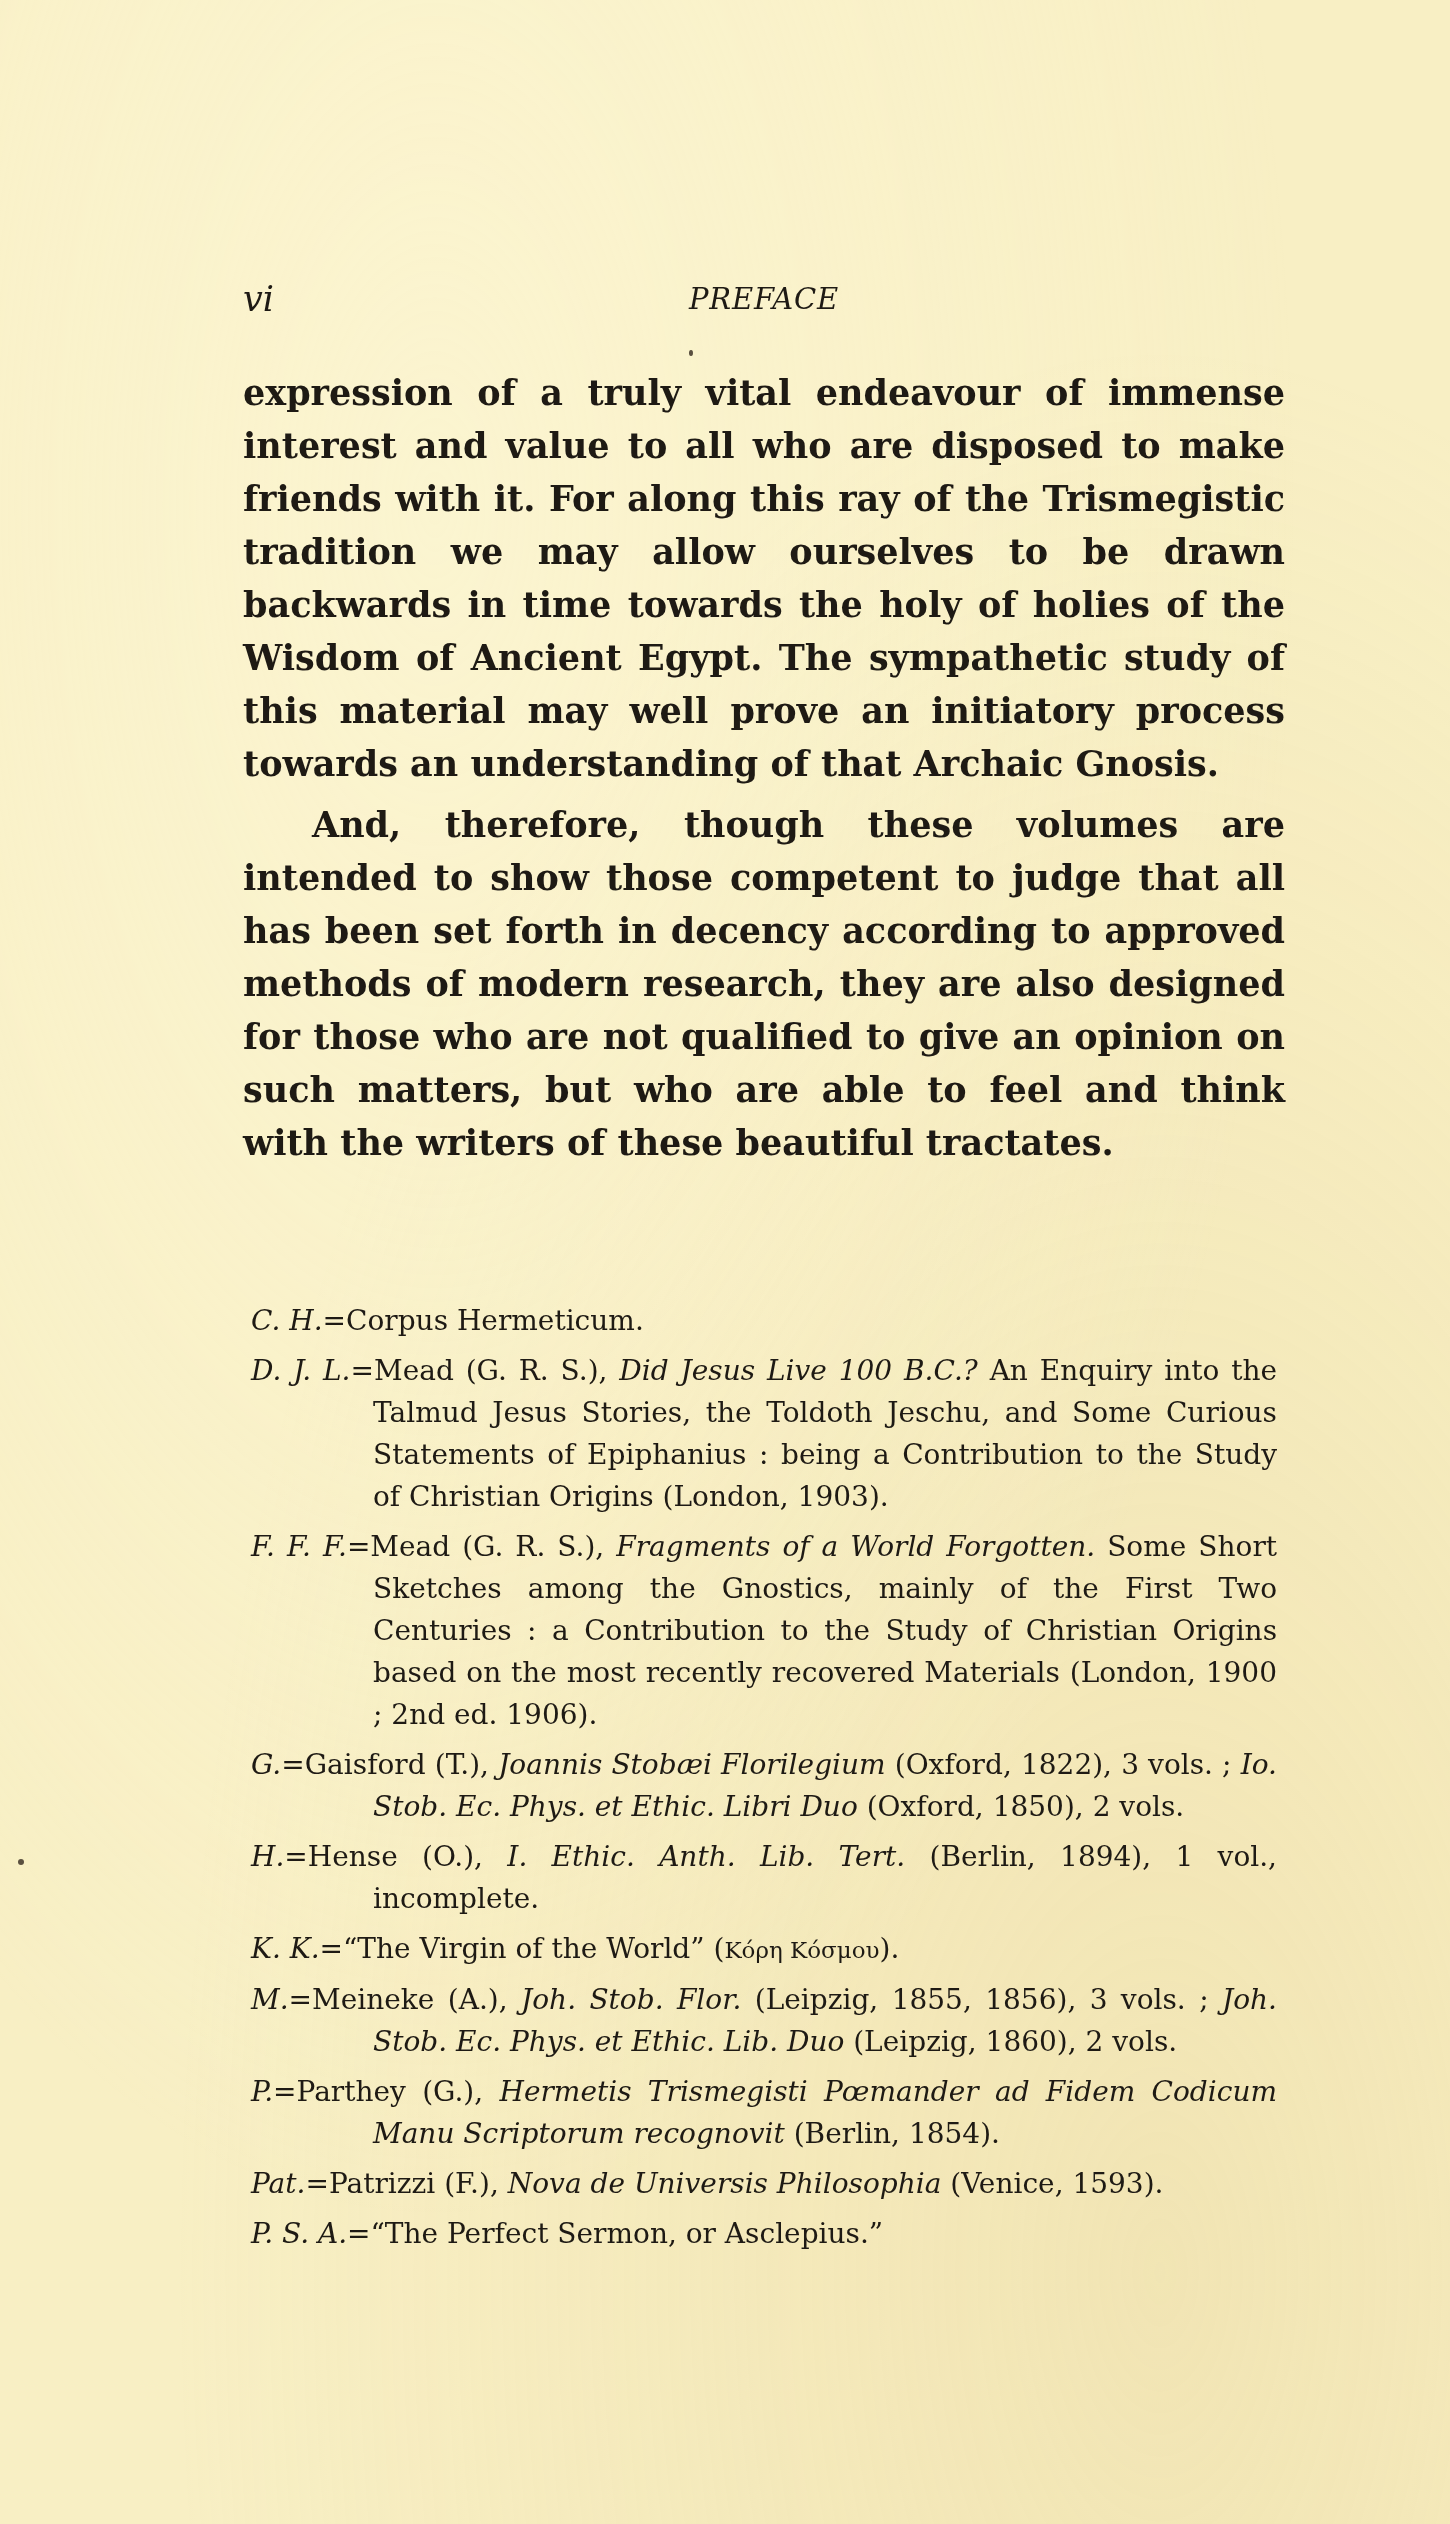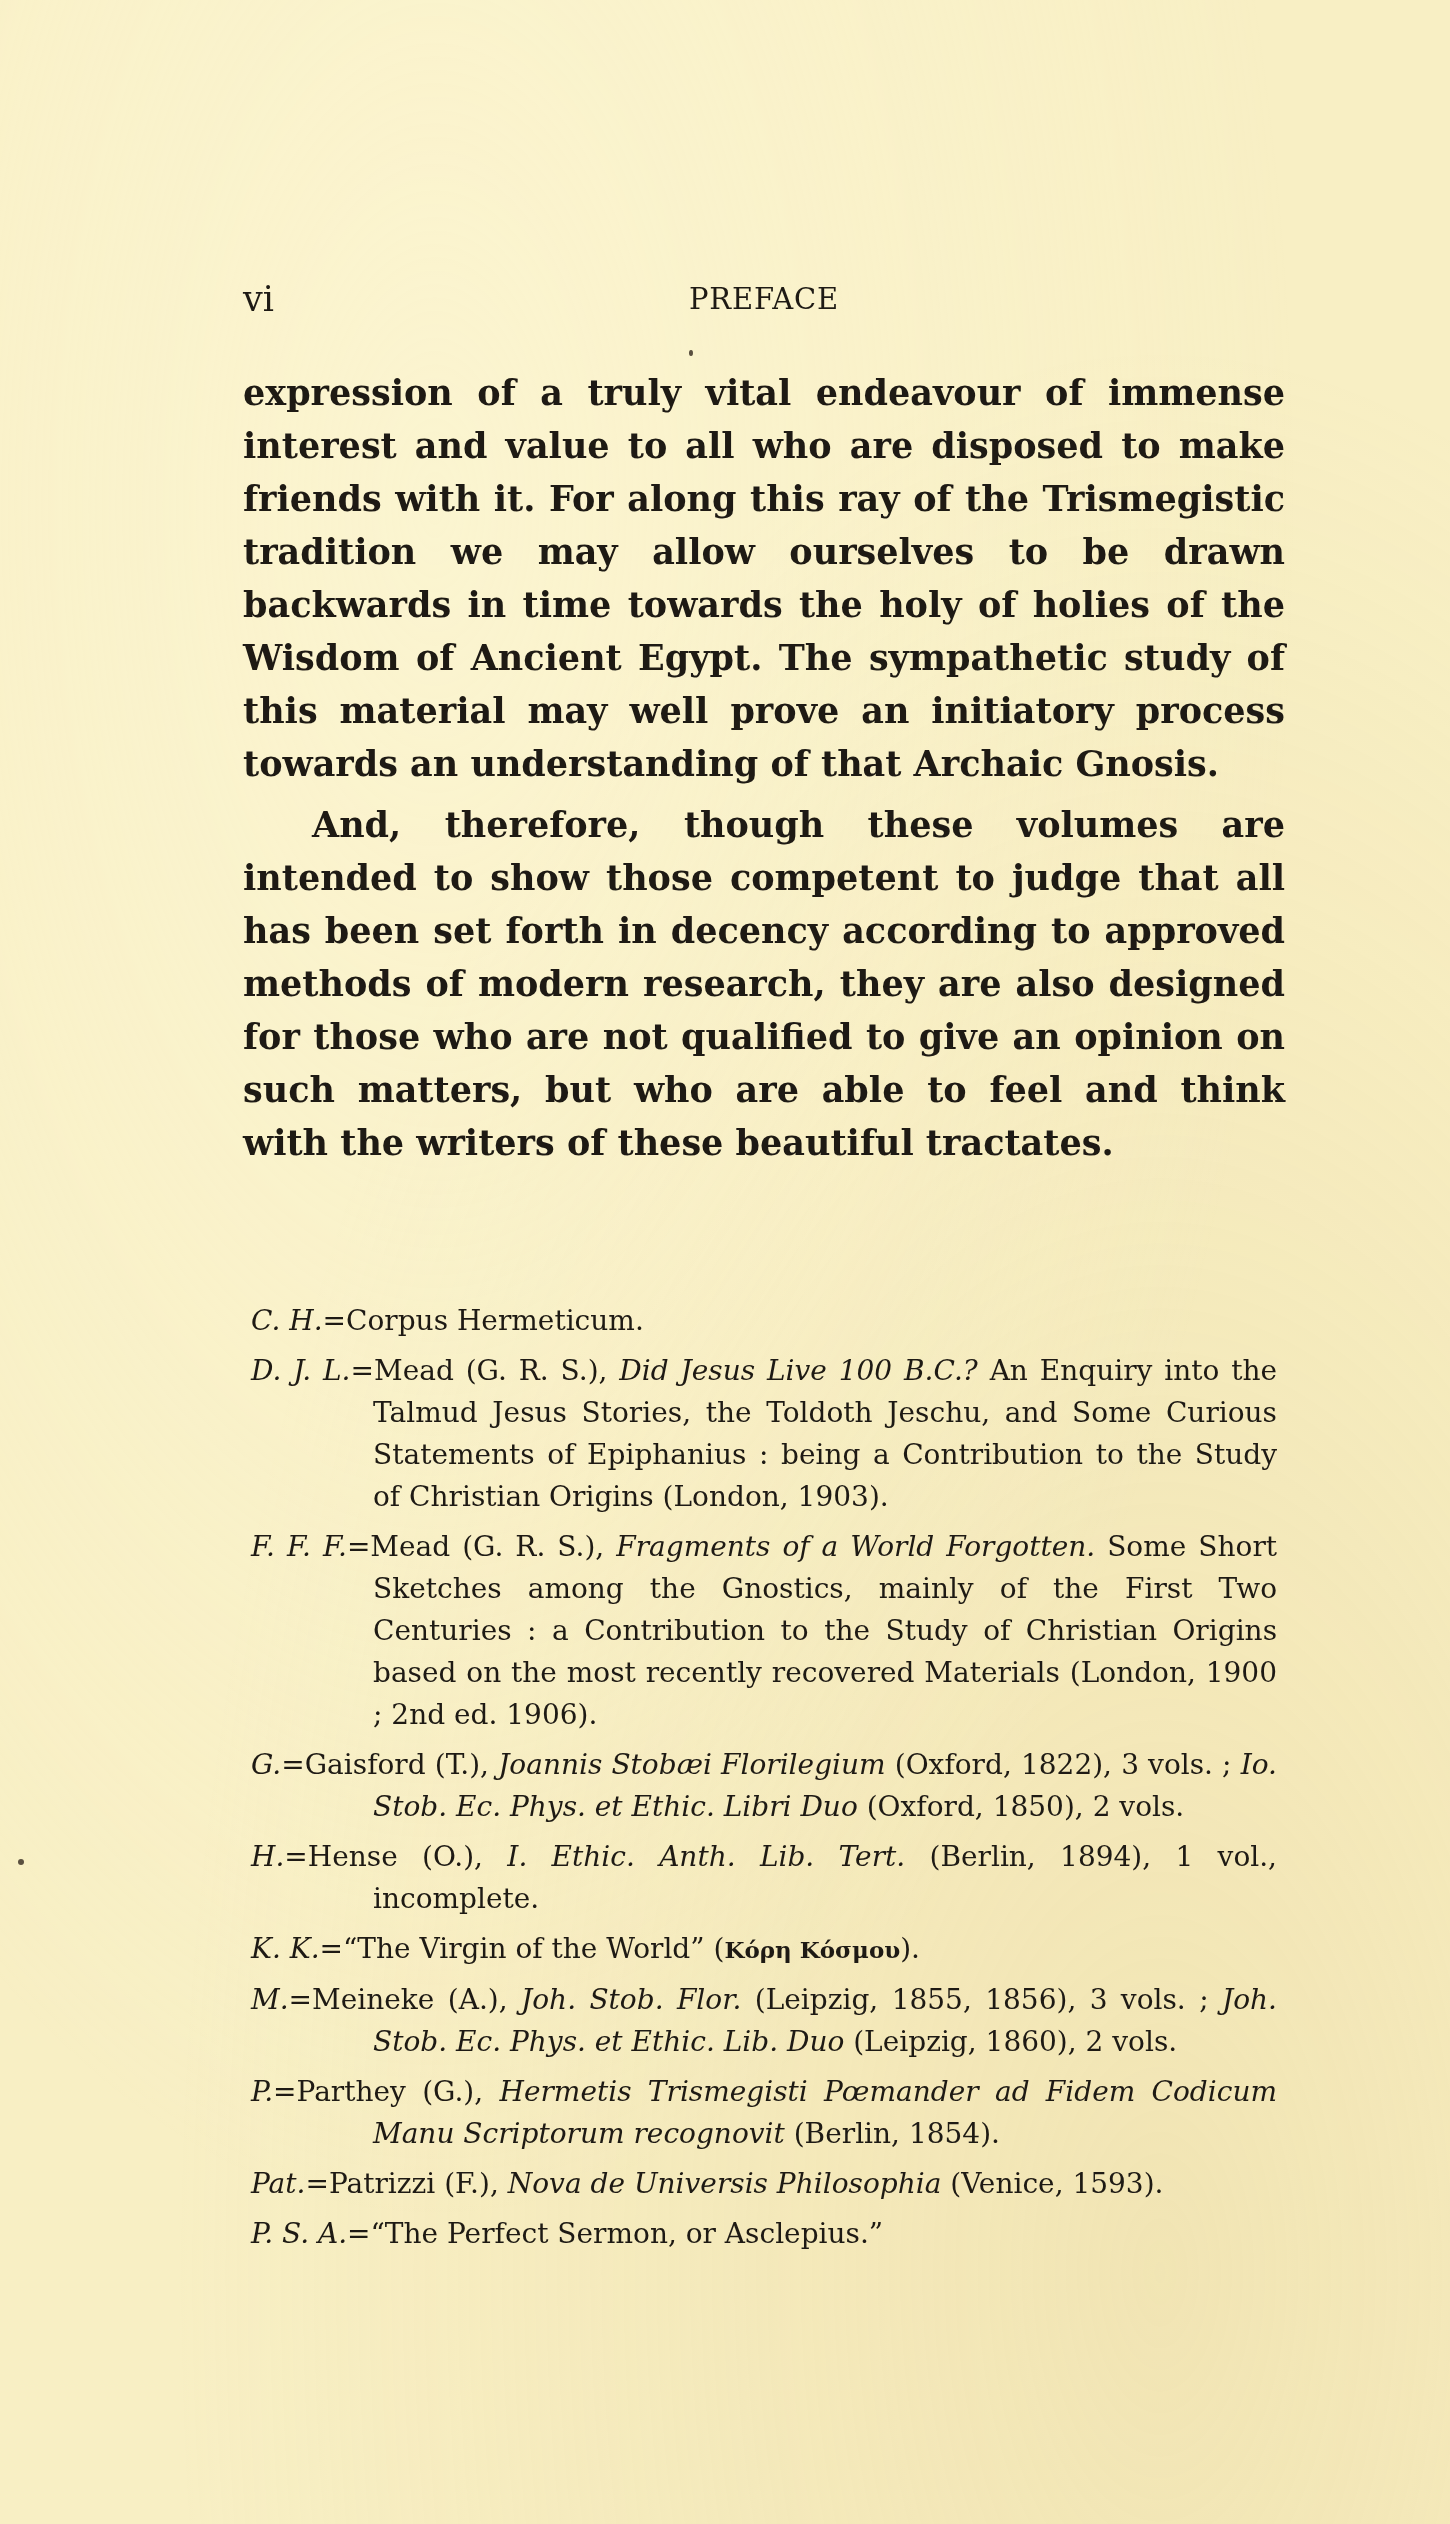--- a/index.html
+++ b/index.html
@@ -8,31 +8,31 @@
     background: #f8efc4;
     background-image:
       radial-gradient(ellipse at 30% 20%, rgba(255,250,220,0.5), rgba(0,0,0,0) 60%),
       radial-gradient(ellipse at 80% 90%, rgba(230,210,150,0.35), rgba(0,0,0,0) 60%);
     font-family: "DejaVu Serif", "Liberation Serif", serif;
     color: #1e1a14;
     position: relative;
     overflow: hidden;
   }
   .page { position: absolute; left: 243px; top: 0; width: 1042px; }
-  .running-head { position: absolute; top: 279px; left: 0; width: 1042px; height: 46px; }
+  .running-head { position: absolute; top: 279px; left: 0; width: 1042px; height: 46px; font-style: italic; }
   .folio { position: absolute; left: 0; top: 0; font-size: 35px; }
   .head-title { position: absolute; left: 0; width: 100%; text-align: center; top: 3.1px; font-size: 29px; letter-spacing: 0.8px; }
   .body-text { position: absolute; top: 366px; left: 0; width: 1042px; font-size: 35px; line-height: 53px; text-align: justify; }
   .body-text p { margin: 0 0 7.7px 0; font-weight: bold; }
   .body-text p.indent { text-indent: 69px; }
   .abbrevs { position: absolute; top: 1292px; left: 0; width: 1042px; font-size: 28px; line-height: 42px; }
   .entry { padding-left: 122px; text-indent: -122px; text-align: justify; margin: 8px; }
   .key { font-style: italic; }
   .it { font-style: italic; }
-  .greek { font-size: 23px; font-weight: bold; }
+  .greek { font-size: 23px; }
   .speck { position: absolute; width: 6.1px; height: 6.1px; border-radius: 50%; background: #5a5040; }
 </style>
 </head>
 <body>
 
 <div class="page">
   <div class="running-head">
     <span class="folio">vi</span>
     <span class="head-title">PREFACE</span>
   </div>

